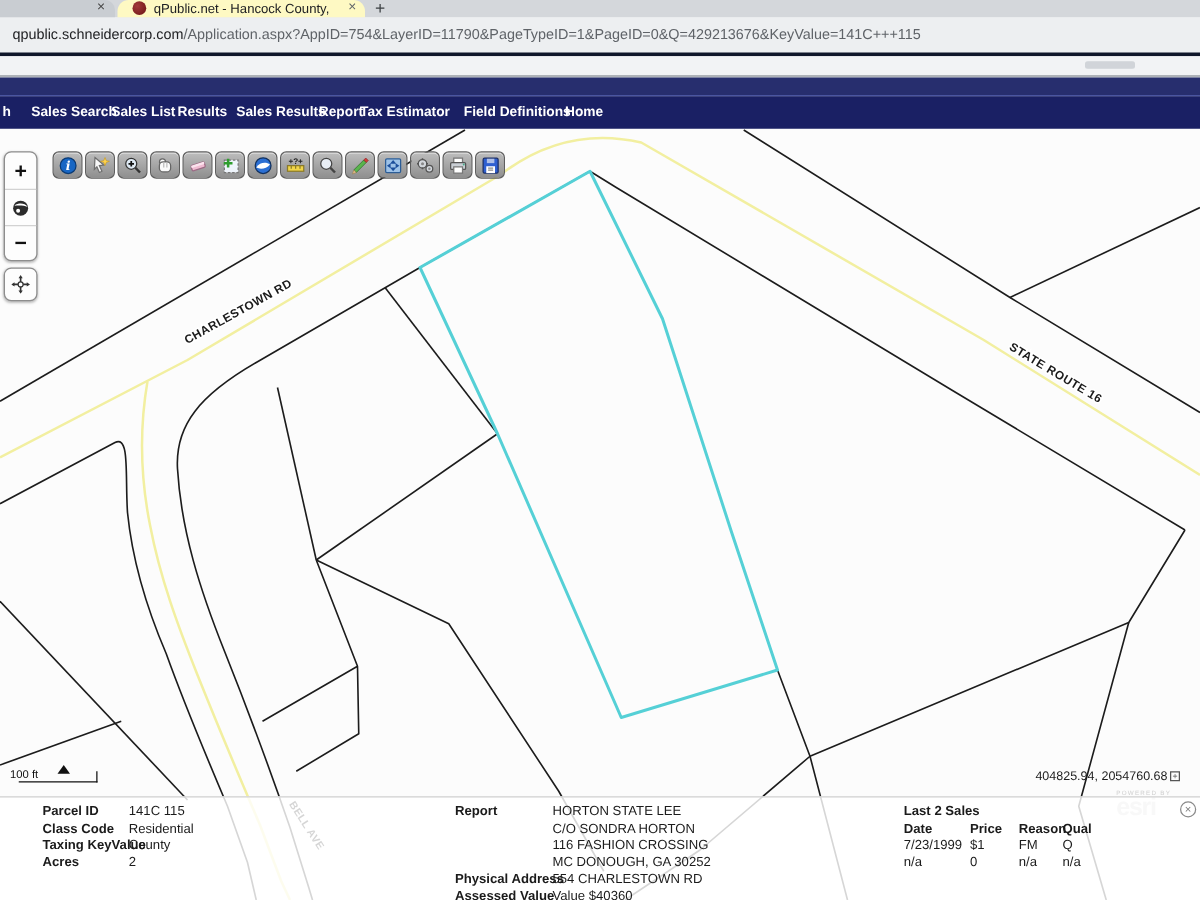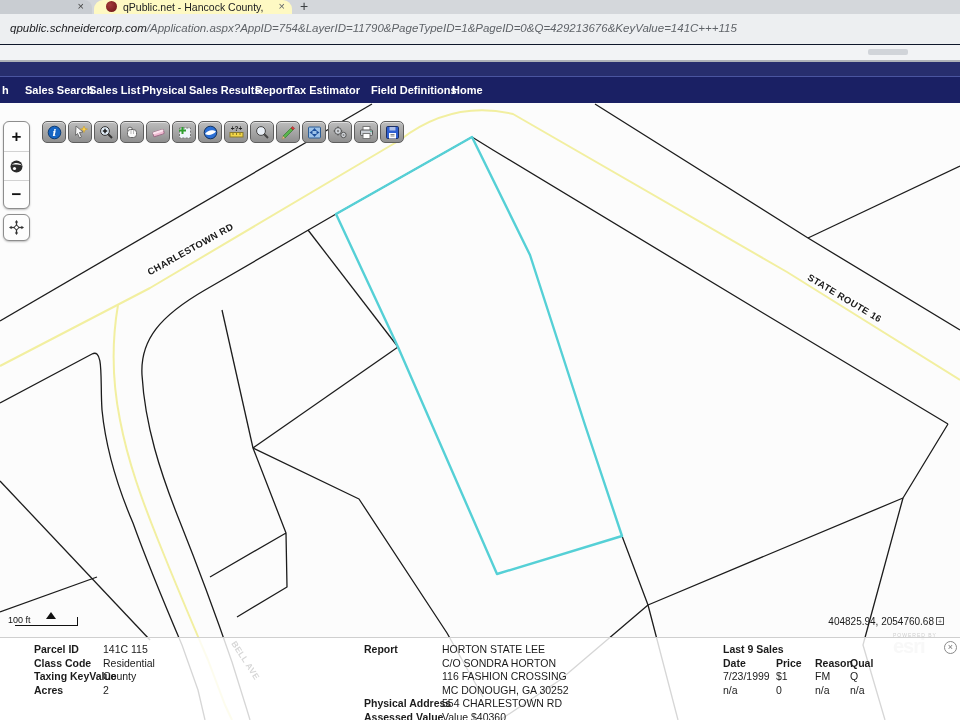--- a/index.html
+++ b/index.html
@@ -11,21 +11,21 @@
   .tabstrip { position:absolute; left:0; top:0; width:960px; height:14px; background:#d4d7db; z-index:40; }
   .tab-fragment { position:absolute; left:0; top:0; width:92px; height:14px; background:#c9cdd2; border-top-right-radius:8px; }
   .tab-fragment .x { position:absolute; right:8px; top:0px; font-size:11px; color:#444; }
   .tab-active { position:absolute; left:94px; top:0; width:198px; height:14px; background:#fef9c3; border-top-left-radius:9px; border-top-right-radius:9px; }
   .favicon { position:absolute; left:12px; top:1px; width:11px; height:11px; border-radius:50%;
              background:radial-gradient(circle at 35% 35%, #a33a3a, #7b1f1f 70%); }
   .tab-title { position:absolute; left:29px; top:1px; font-size:10.5px; color:#202124; white-space:nowrap; width:150px; overflow:hidden; }
   .tab-active .x { position:absolute; right:7px; top:0px; font-size:11px; color:#5f6368; }
   .newtab { position:absolute; left:300px; top:-2px; font-size:14px; color:#3c4043; z-index:41; }
 
-  .urlbar { position:absolute; left:0; top:14px; width:960px; height:31px; background:#edeff1; border-bottom:1px solid #0f172a; z-index:40;font-style:italic; }
+  .urlbar { position:absolute; left:0; top:14px; width:960px; height:31px; background:#edeff1; border-bottom:3px solid #0f172a; z-index:40; }
   .url { position:absolute; left:10px; top:8px; font-size:11.5px; white-space:nowrap; }
   .url .host { color:#202124; } .url .path { color:#5f6368; }
 
   .bookmarkstrip { position:absolute; left:0; top:45px; width:960px; height:15px; background:#f2f3f5; z-index:40; }
   .bm-smudge { position:absolute; left:868px; top:4px; width:40px; height:6px; background:#bfc3c9; opacity:.65; border-radius:2px; }
   .chromeline { position:absolute; left:0; top:60px; width:960px; height:2px; background:#aeb2b8; z-index:40; }
 
   
   .banner { position:absolute; left:0; top:62px; width:960px; height:15px; background:#272e6e; border-bottom:1px solid #4a55a0; z-index:40; }
   .nav { position:absolute; left:0; top:77px; width:960px; height:26px; background:#1a2064; z-index:40; }
@@ -295,21 +295,21 @@
     <span class="b c2l r0">Report</span>
     <span class="c2v r0">HORTON STATE LEE</span>
     <span class="c2v r1">C/O SONDRA HORTON</span>
     <span class="c2v r2">116 FASHION CROSSING</span>
     <span class="c2v r3">MC DONOUGH, GA 30252</span>
     <span class="b c2l r4">Physical Address</span>
     <span class="c2v r4">554 CHARLESTOWN RD</span>
     <span class="b c2l r5">Assessed Value</span>
     <span class="c2v r5">Value $40360</span>
 
-    <span class="b s0 r0">Last 9 Sales</span>
+    <span class="b s0 r0">Last 2 Sales</span>
     <span class="b s0 r1">Date</span>
     <span class="b s1 r1">Price</span>
     <span class="b s2 r1">Reason</span>
     <span class="b s3 r1">Qual</span>
     <span class="s0 r2">7/23/1999</span>
     <span class="s1 r2">$1</span>
     <span class="s2 r2">FM</span>
     <span class="s3 r2">Q</span>
     <span class="s0 r3">n/a</span>
     <span class="s1 r3">0</span>
@@ -335,21 +335,21 @@
   </div>
   <div class="bookmarkstrip">
     <span class="bm-smudge"></span>
   </div>
   <div class="chromeline"></div>
   <div class="banner"></div>
   <div class="nav">
     <span class="n0">h</span>
     <span class="n1">Sales Search</span>
     <span class="n2">Sales List</span>
-    <span class="n3">Physical</span>
+    <span class="n3">Results</span>
     <span class="n4">Sales Results</span>
     <span class="n5">Report</span>
     <span class="n6">Tax Estimator</span>
     <span class="n7">Field Definitions</span>
     <span class="n8">Home</span>
   </div>
 
 </div>
 
 </body></html>

